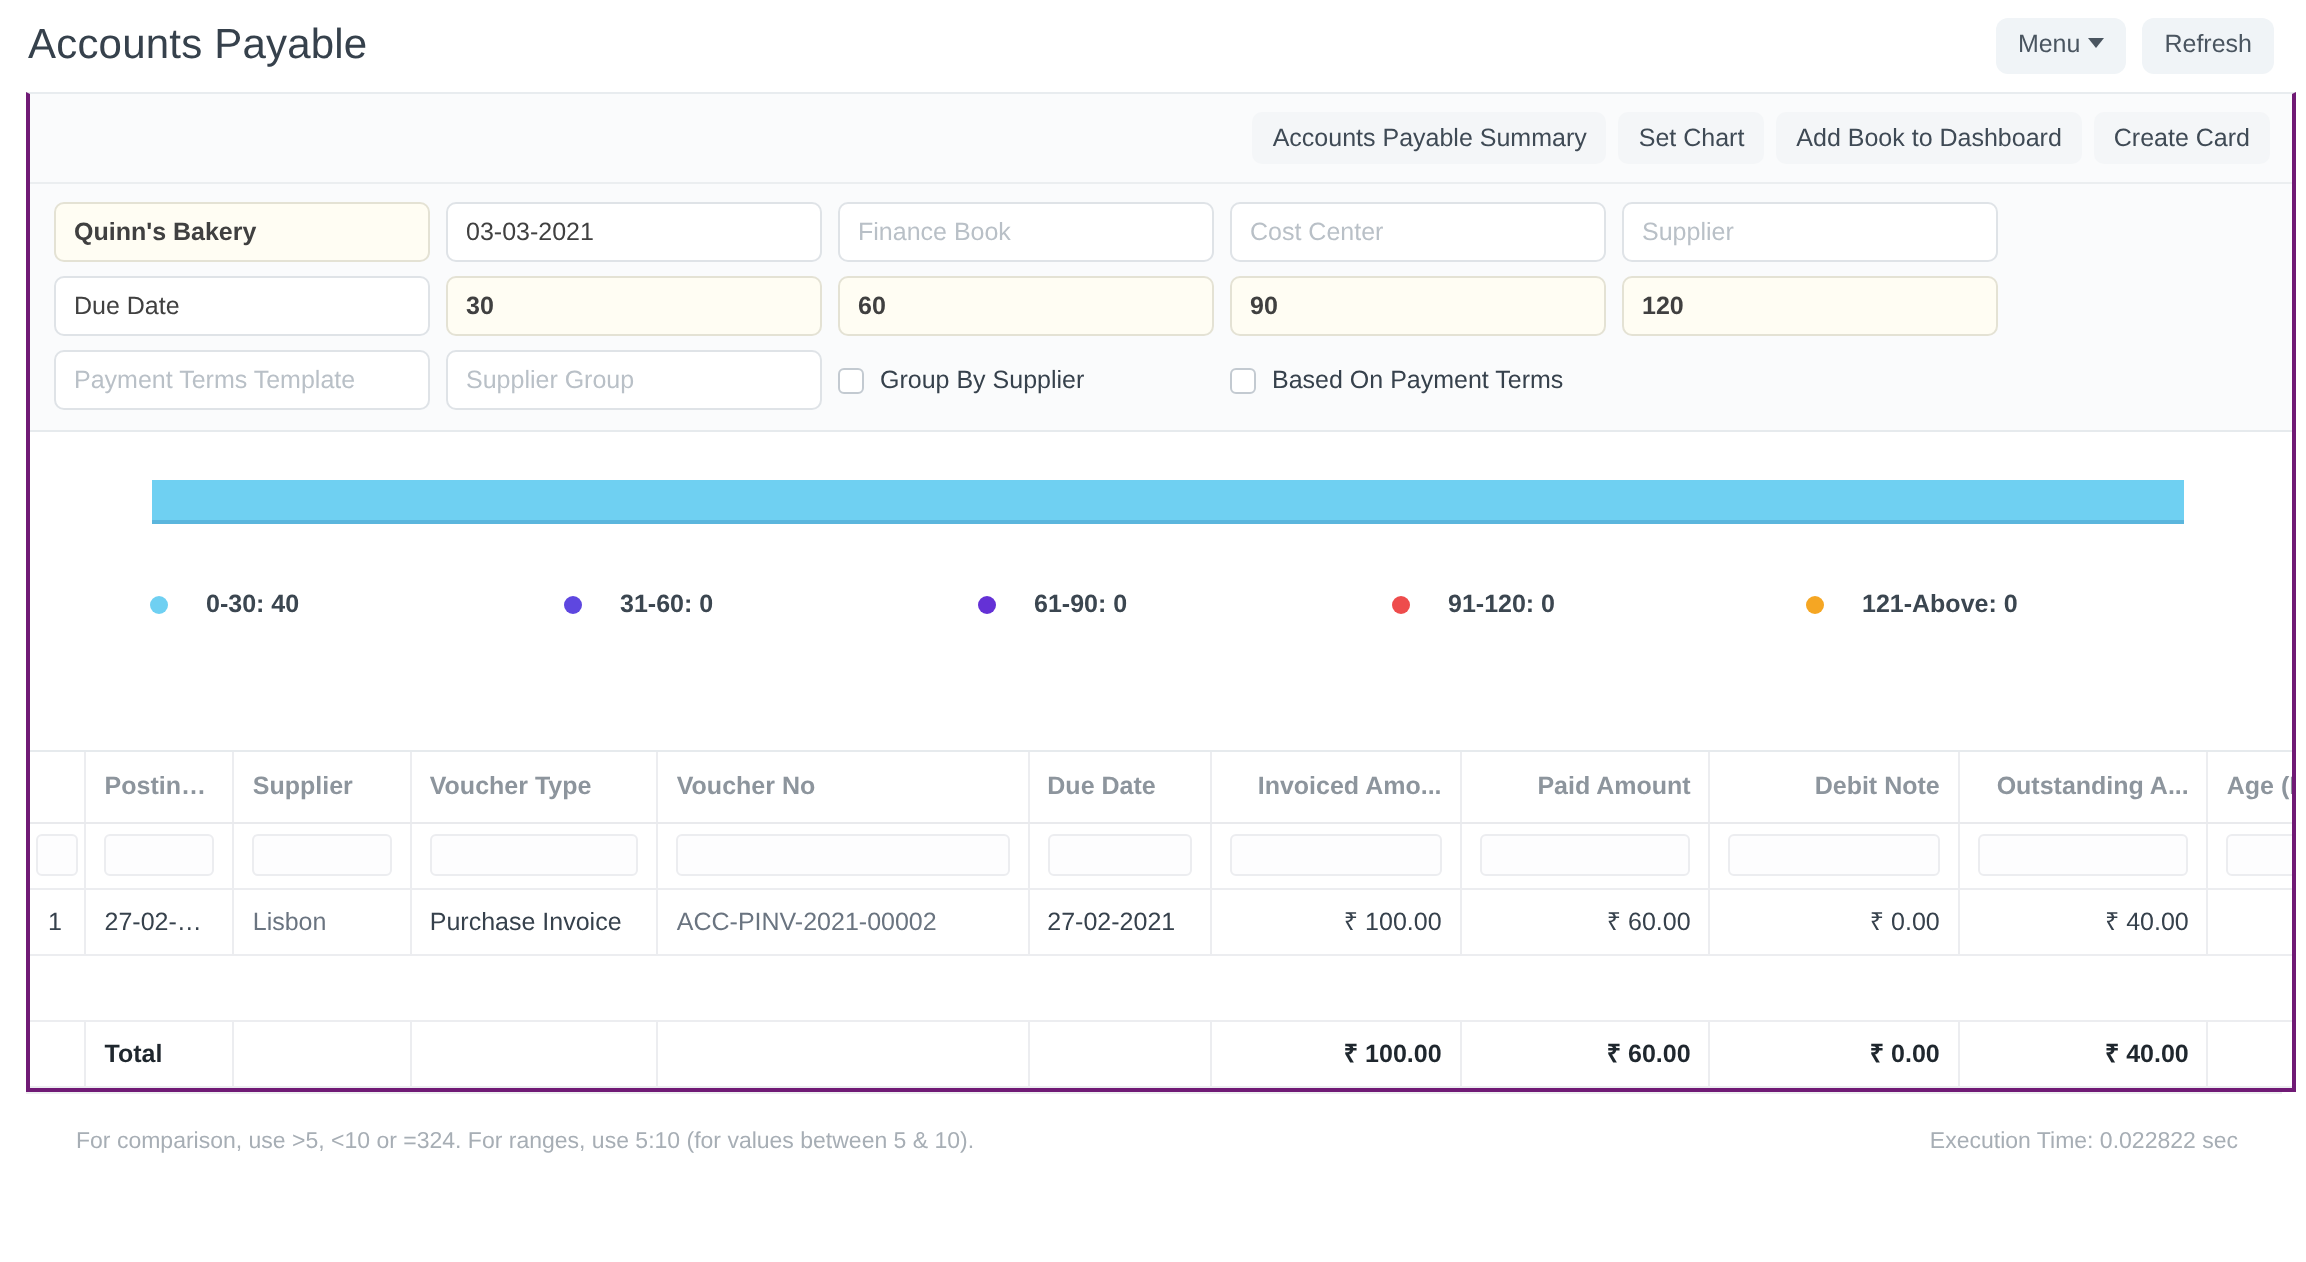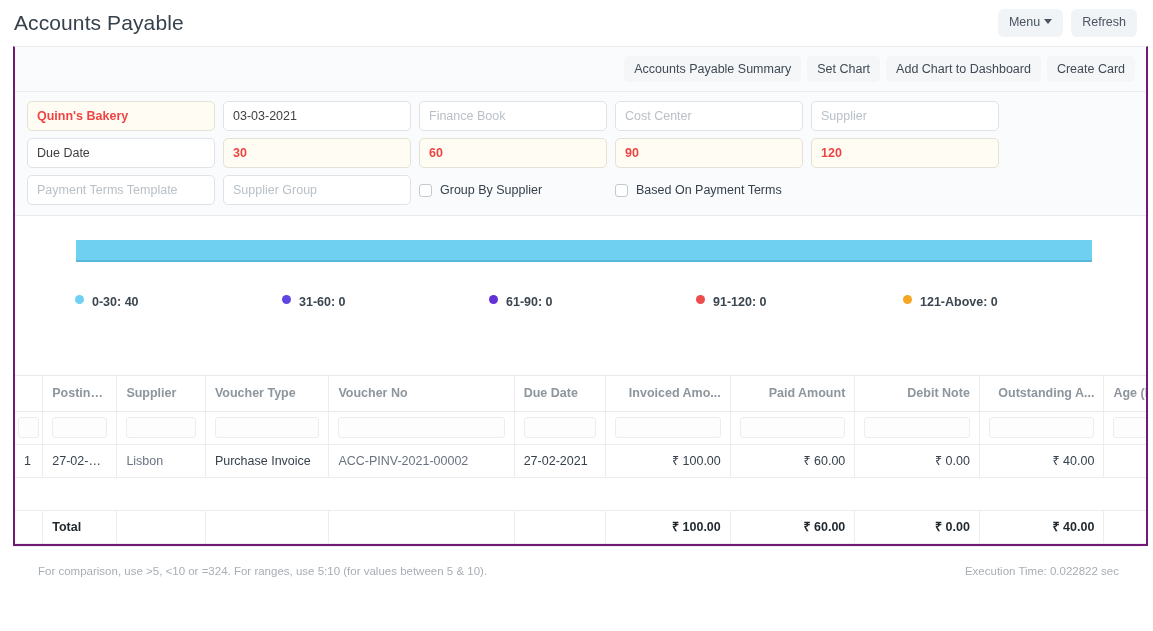--- a/index.html
+++ b/index.html
@@ -95,21 +95,21 @@
     border: 1px solid #dfe3e7;
     border-radius: 5px;
     background: #fff;
     font-size: 12.5px;
     font-family: "Liberation Sans", sans-serif;
     color: #404040;
     padding: 0 9px;
     outline: none;
   }
   .fld::placeholder { color: #b9c0c7; }
-  .fld.modified { background: #fffdf3; border-color: #e4e2d4; font-weight: bold; color: #ef4444; }
+  .fld.modified { background: #fffdf3; border-color: #e4e2d4; font-weight: bold; color: #404040; }
   .chk-wrap {
     display: flex; align-items: center; gap: 8px;
     width: 188px; height: 30px;
     font-size: 12.5px; color: #36414c;
     cursor: pointer;
   }
   .chk {
     width: 13px; height: 13px;
     border: 1px solid #c3cad1;
     border-radius: 3px;
@@ -133,21 +133,21 @@
   .bar-seg {
     position: absolute; top: 0; bottom: 0; left: 0;
     border-bottom: 2px solid #5bb6dd;
   }
   .legend {
     display: flex;
     margin: 33px 0 0 0;
     padding: 0 20px 0 60px;
   }
   .legend-item {
-    display: flex; gap: 8px;
+    display: flex; align-items: center; gap: 19px;
     width: 207px;
     font-size: 12.5px;
     color: #3b4650;
     font-weight: bold;
   }
   .dot { width: 9px; height: 9px; border-radius: 50%; flex: none; }
 
   
   .table-wrap { position: relative; background: #fff; overflow: hidden; }
   table.dt { border-collapse: collapse; table-layout: fixed; width: 1214px; }
@@ -211,21 +211,21 @@
     <button class="btn-grey"><span>Menu</span><span class="caret"></span></button>
     <button class="btn-grey">Refresh</button>
   </div>
 </div>
 
 <div class="card">
 
   <div class="chart-toolbar" id="chart-toolbar">
       <button class="tb-btn">Accounts Payable Summary</button>
       <button class="tb-btn">Set Chart</button>
-      <button class="tb-btn">Add Chart to Dashboard</button>
+      <button class="tb-btn">Add Book to Dashboard</button>
       <button class="tb-btn">Create Card</button>
     </div>
 
   <div class="filters">
     <div class="frow" id="filter-row-1">
         <input class="fld modified" placeholder="Company" value="Quinn's Bakery" style="">
         <input class="fld" placeholder="Posting Date" value="03-03-2021" style="">
         <input class="fld" placeholder="Finance Book" style="">
         <input class="fld" placeholder="Cost Center" style="">
         <input class="fld" placeholder="Supplier" style="">

